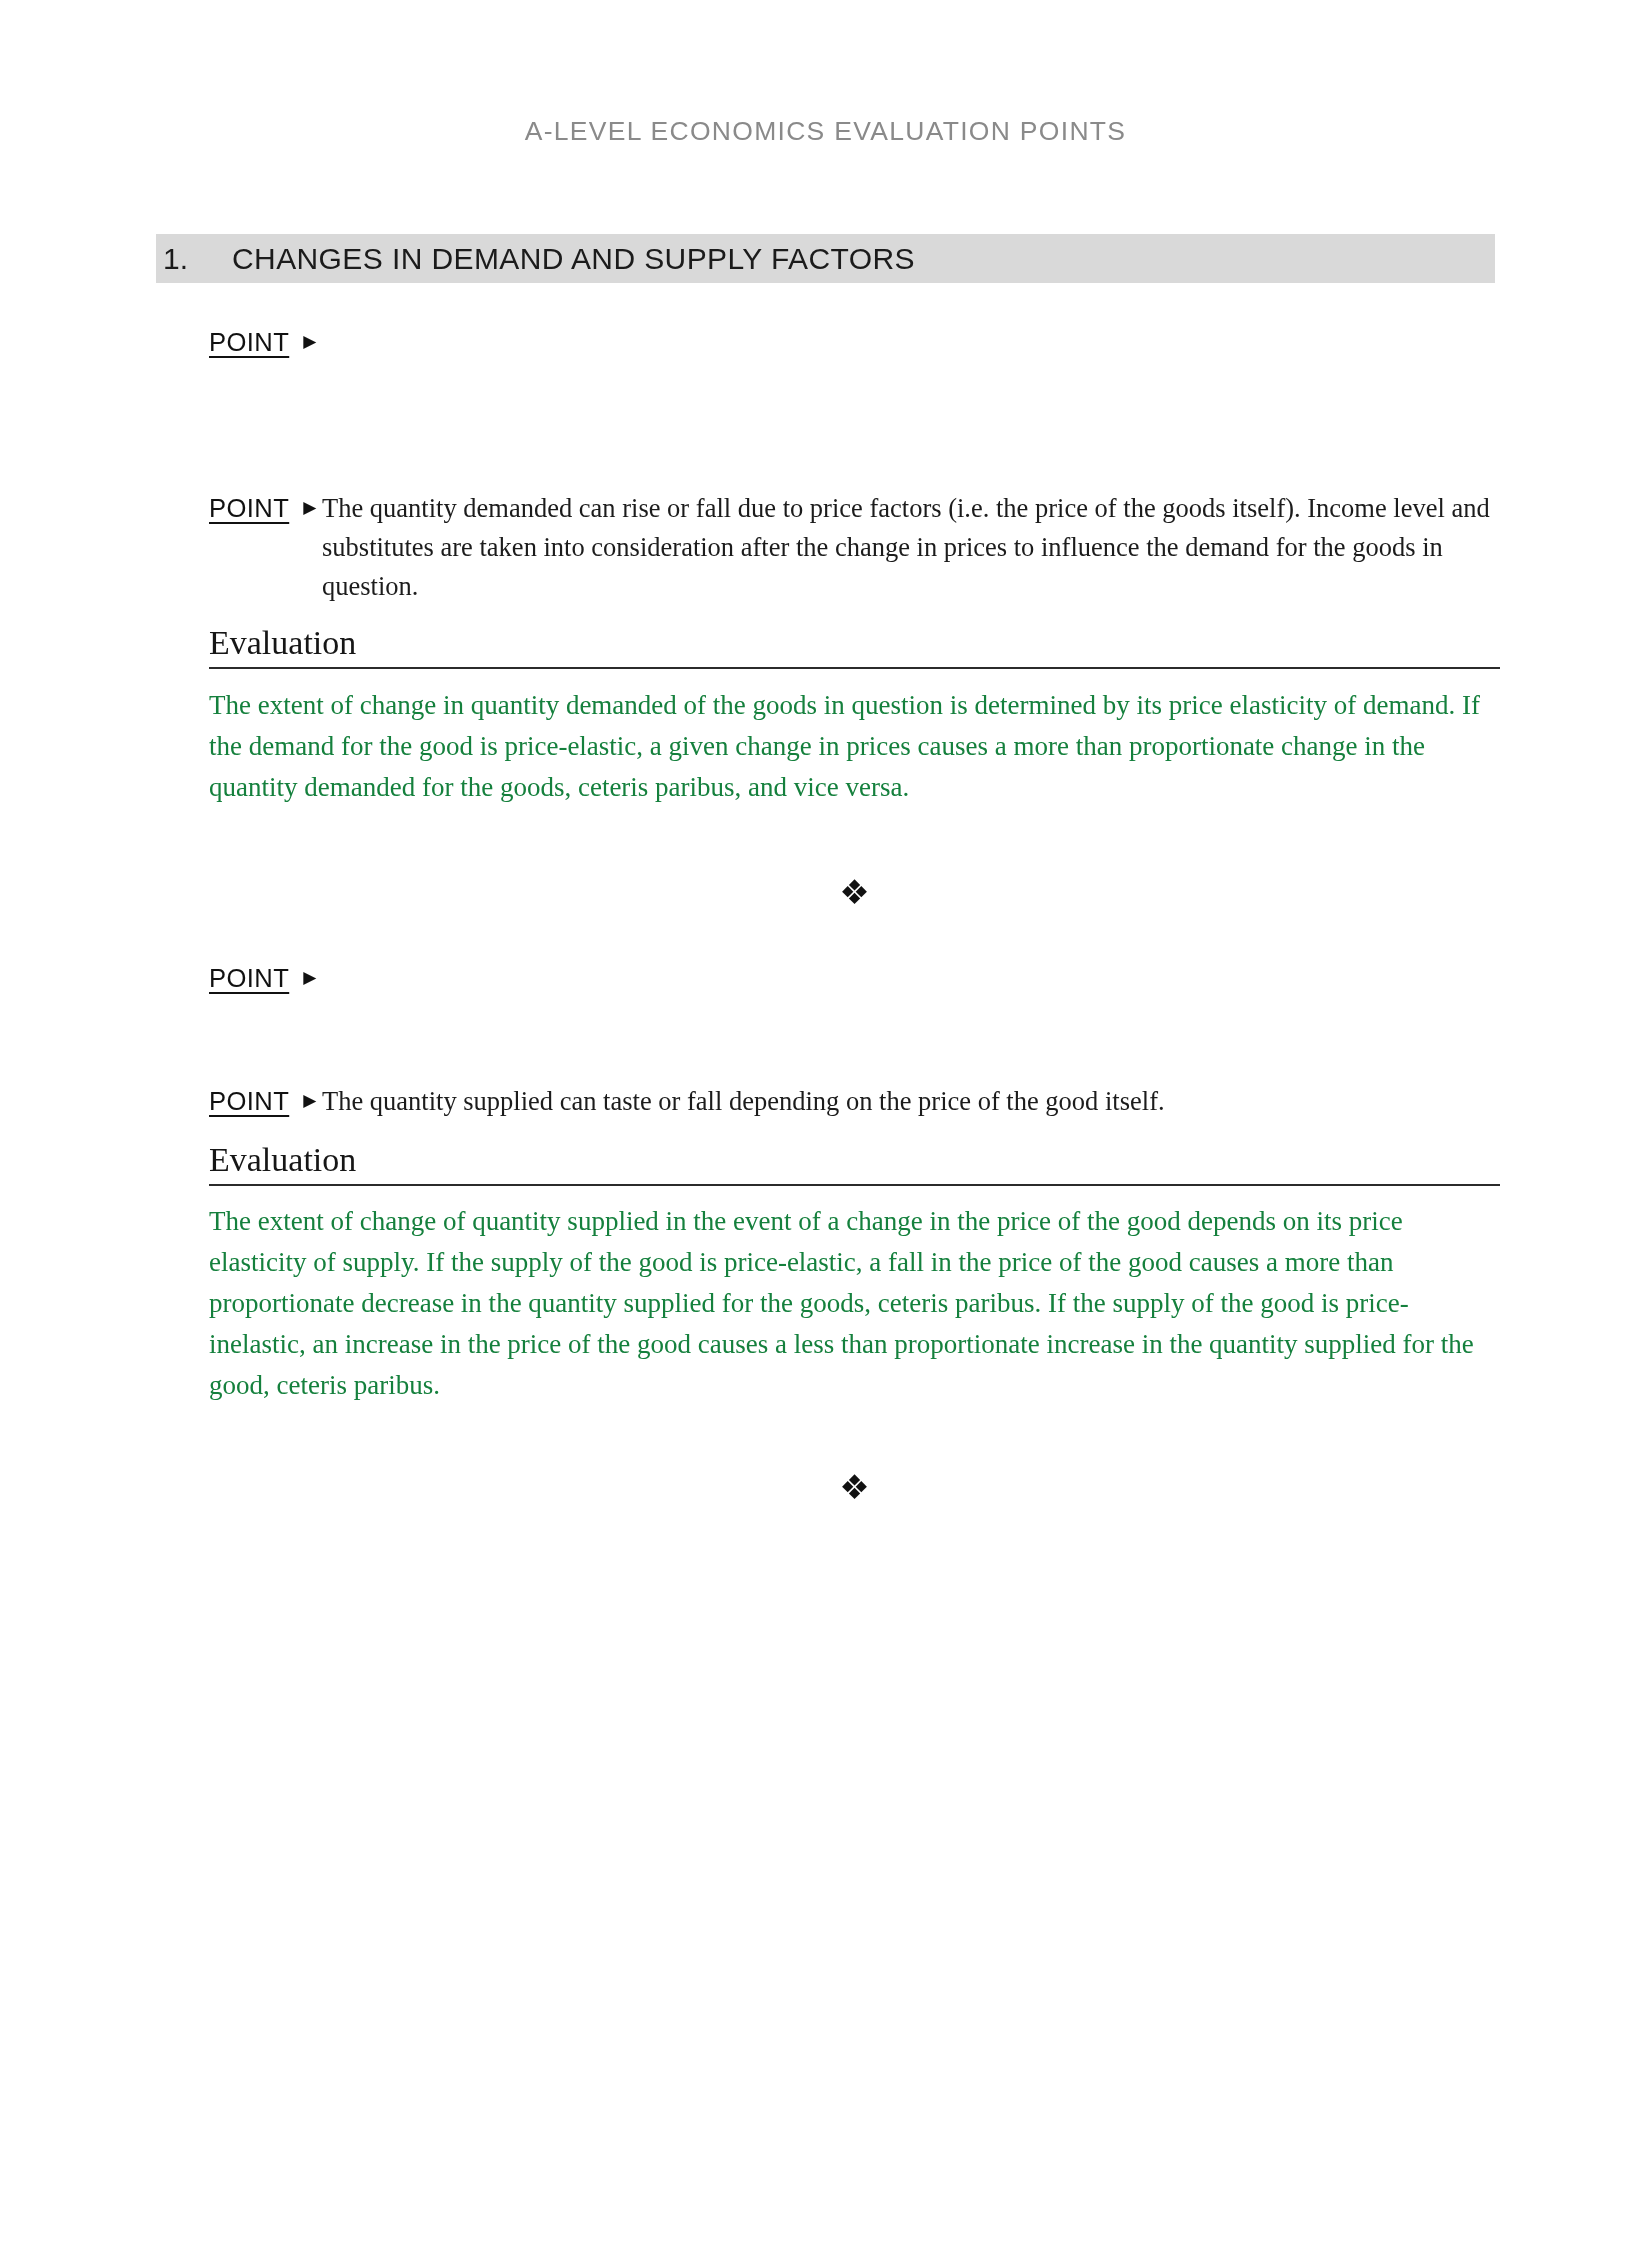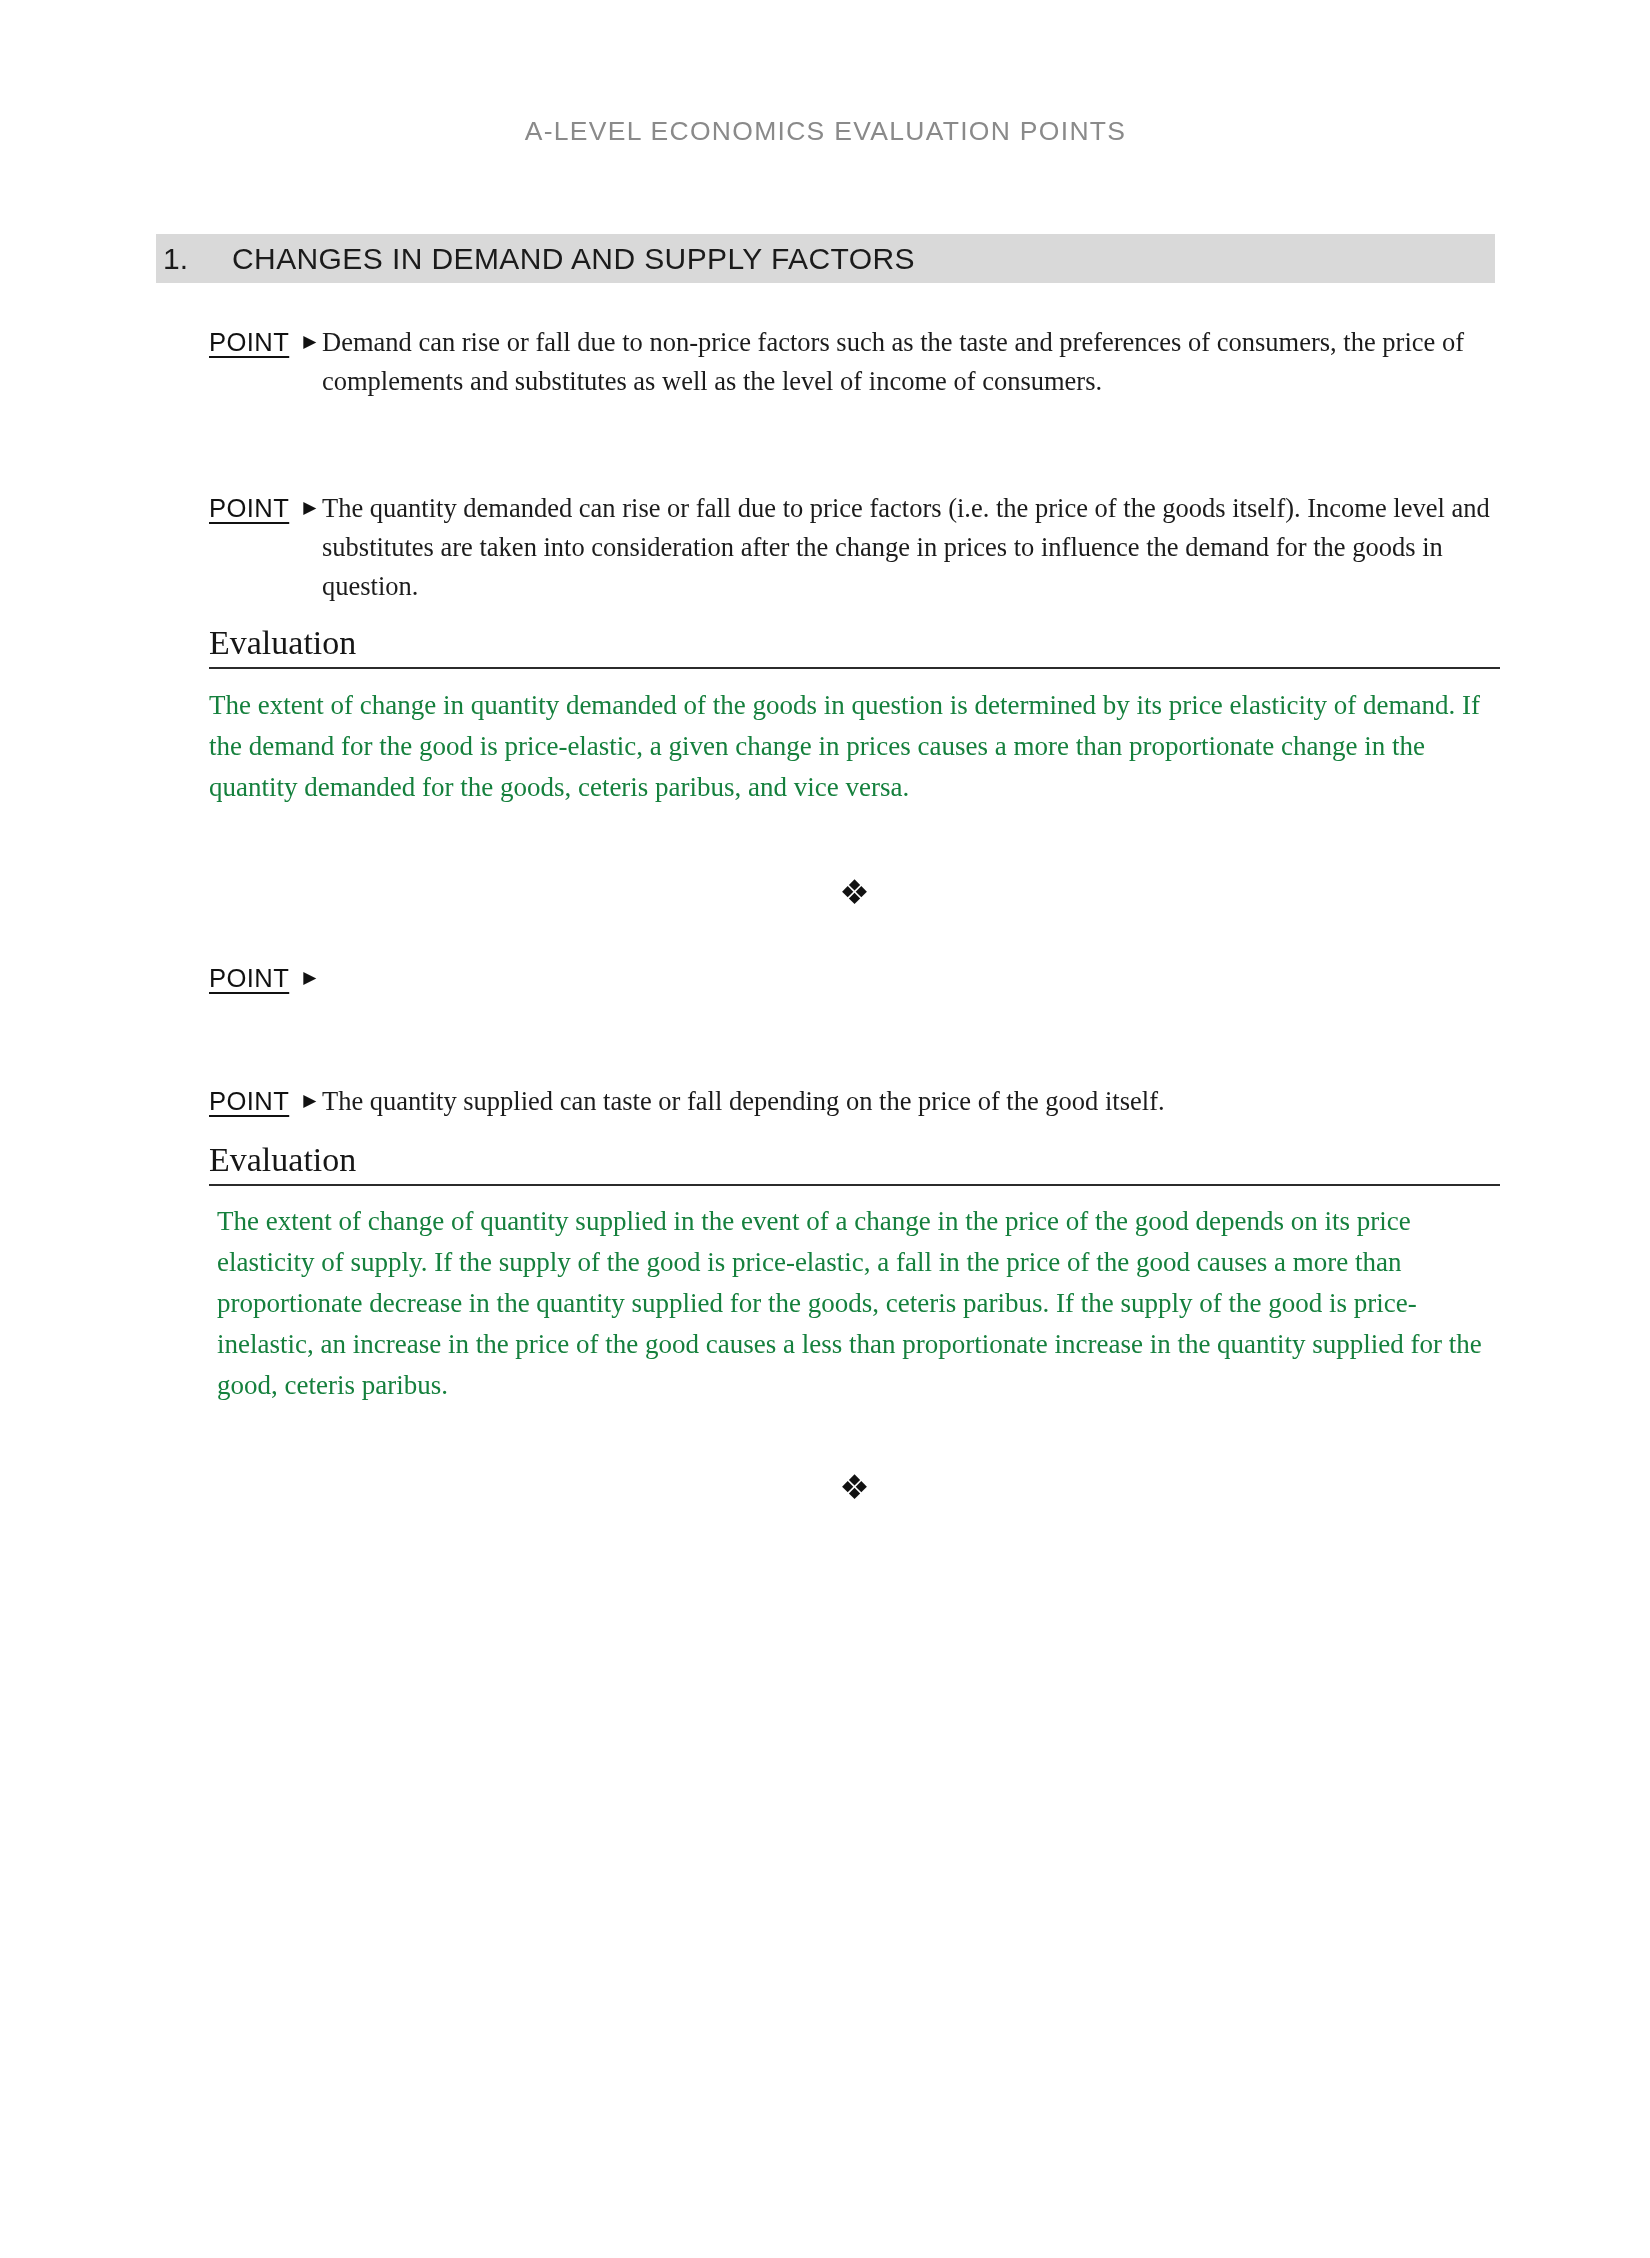--- a/index.html
+++ b/index.html
@@ -113,41 +113,40 @@
 
   
   #point-1 { top: 323px; }
   #point-2 { top: 489px; }
   #evaluation-heading-1 { top: 623px; }
   #evaluation-para-1 { top: 685px; }
   #ornament-1 { top: 873px; }
   #point-3 { top: 959px; }
   #point-4 { top: 1082px; }
   #evaluation-heading-2 { top: 1140px; }
-  #evaluation-para-2 { top: 1201px; margin-left: 8px; }
+  #evaluation-para-2 { top: 1201px; }
   #ornament-2 { top: 1468px; }
 </style>
 </head>
 <body>
 
 <div class="page">
 
   <div class="running-header">A-LEVEL ECONOMICS EVALUATION POINTS</div>
 
   <div class="section-bar">
     <span class="section-number">1.</span>
     <span class="section-title">CHANGES IN DEMAND AND SUPPLY FACTORS</span>
   </div>
 
   <div class="point-block" id="point-1">
     <span class="point-label-row">
       <span class="point-label sans">POINT</span>
       <span class="point-marker">▶</span>
     </span>
-    <span>Demand can rise or fall due to non-price factors such as the taste and preferences of consumers, the price of complements and substitutes as well as the level of income of consumers.</span>
   </div>
 
   <div class="point-block" id="point-2">
     <span class="point-label-row">
       <span class="point-label sans">POINT</span>
       <span class="point-marker">▶</span>
     </span>
     <span>The quantity demanded can rise or fall due to price factors (i.e. the price of the goods itself). Income level and substitutes are taken into consideration after the change in prices to influence the demand for the goods in question.</span>
   </div>
 

